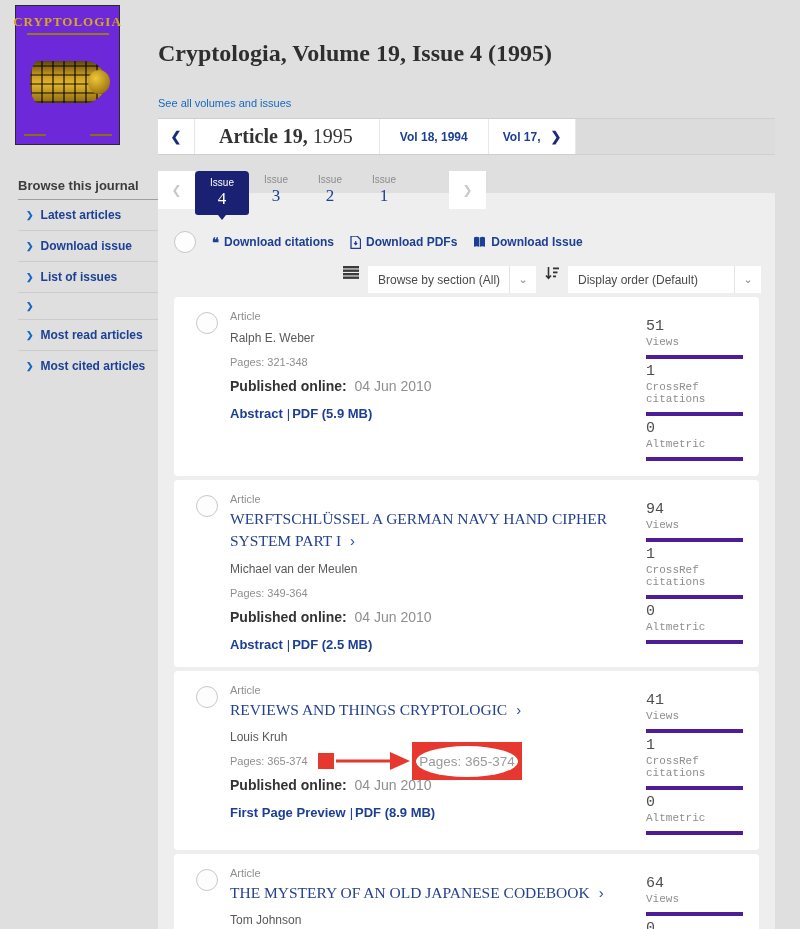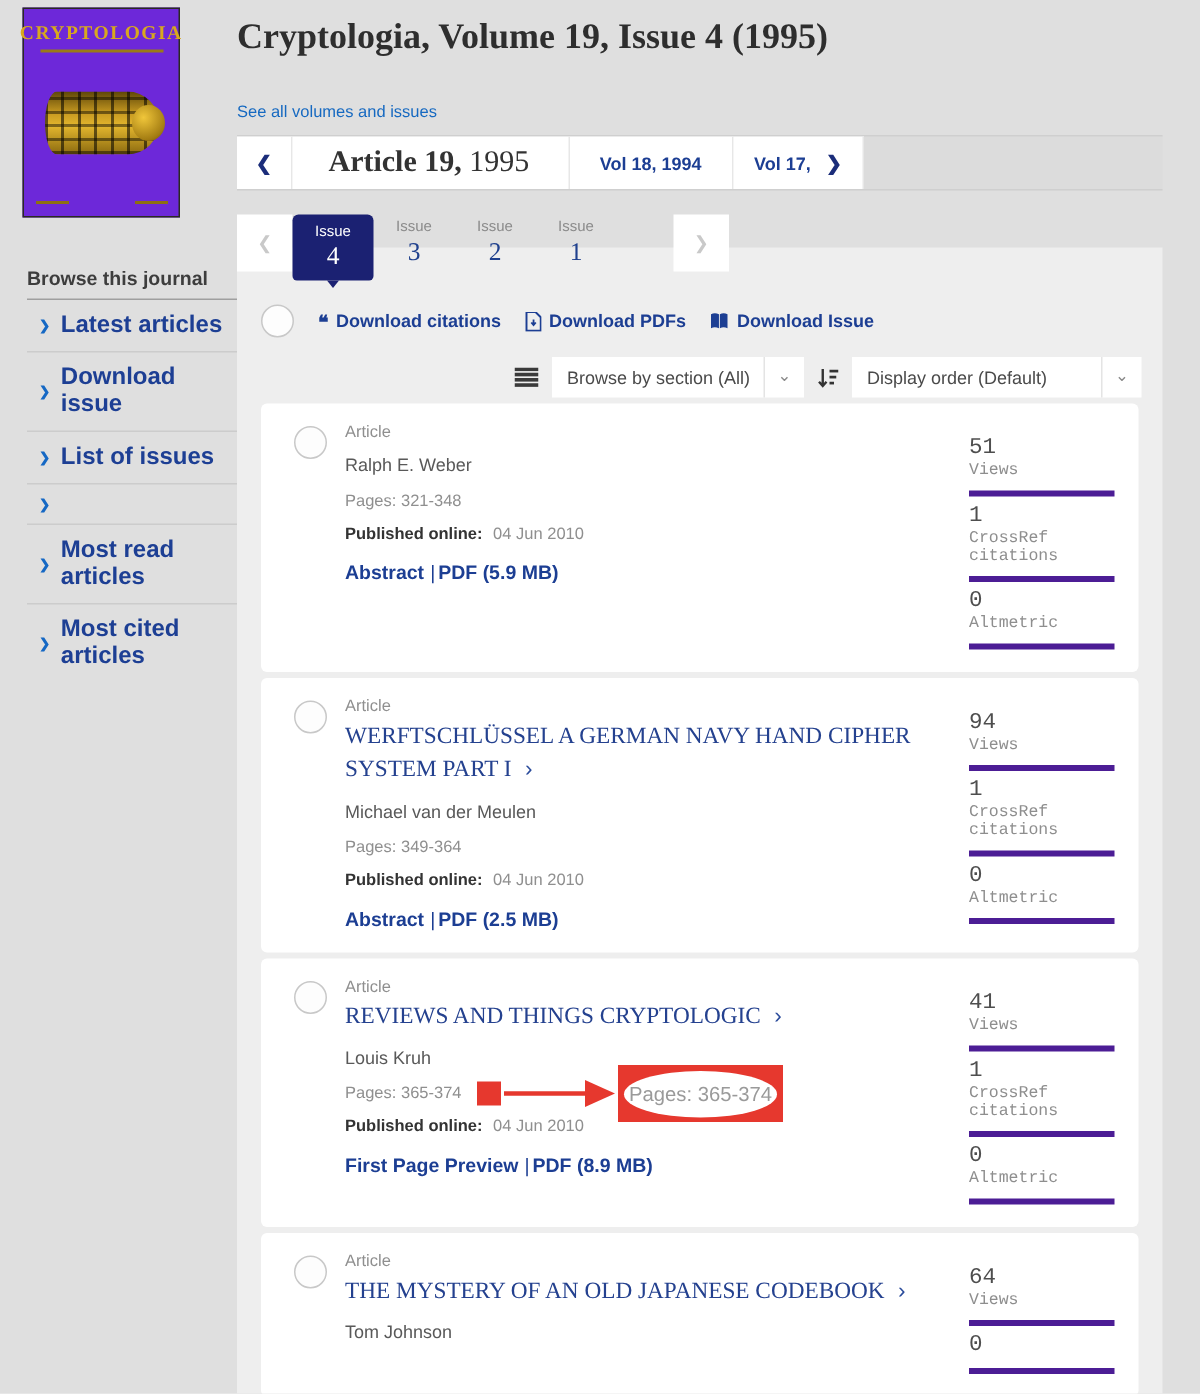--- a/index.html
+++ b/index.html
@@ -30,21 +30,21 @@
       linear-gradient(180deg,#5e4709 0%, #c99b21 35%, #e3b62e 55%, #8a690f 100%);
   }
   .cover-cyl-cap {
     position:absolute; right:-4px; top:9px; width:22px; height:24px; border-radius:50%;
     background:radial-gradient(circle at 35% 35%, #f0c63a, #a37c12 70%, #5e4709);
   }
   .cover-footline { margin-top:auto; margin-bottom:8px; width:88px; display:flex; justify-content:space-between; }
   .cover-footline span { width:22px; height:2px; background:#8d6f12; display:block; }
 
   
-  .header-area { margin-left:158px; padding-top:12px; }
+  .header-area { margin-left:158px; padding-top:12px;margin-top:28px; }
   .page-title {
     font-family:"Liberation Serif", serif; font-weight:bold;
     font-size:24px; color:#2e2e2e;
   }
   .see-all { display:inline-block; margin-top:30px; font-size:11px; color:#1669c1; text-decoration:none; cursor:pointer; }
 
   
   .vol-bar {
     margin-left:158px; margin-top:7px; width:617px; height:37px;
     background:#dcdcdc; border-top:1px solid #cfcfcf; border-bottom:1px solid #cfcfcf;
@@ -85,21 +85,21 @@
     margin-top:-18px; padding-top:38px; min-height:733px;
   }
   
   .toolbar-row1 { display:flex; align-items:center; padding:0 16px; gap:16px; }
   .circle-check {
     width:22px; height:22px; border-radius:50%; background:#fdfdfd; border:1px solid #c8c8c8; cursor:pointer; flex:none;
   }
   .dl-link { display:flex; align-items:center; gap:5px; color:#1c3e93; font-size:12px; font-weight:bold; cursor:pointer; }
   .dl-ico { font-size:13px; line-height:1; color:#1c3e93; }
   .dl-ico svg { display:block; }
-  .toolbar-row2 { display:flex; align-items:center; justify-content:flex-end; gap:9px; margin-top:13px; padding-right:14px; }
+  .toolbar-row2 { display:flex; justify-content:flex-end; gap:9px; margin-top:13px; padding-right:14px; }
   .tool-ico svg { display:block; }
   .fake-select {
     width:168px; height:27px; background:#fff; display:flex; align-items:center; cursor:pointer;
   }
   .fake-select .sel-label { flex:1; font-size:12px; color:#4a4a4a; padding-left:10px; white-space:nowrap; overflow:hidden; }
   .fake-select .sel-chev { width:27px; text-align:center; color:#8a8a8a; font-size:11px; border-left:1px solid #e4e4e4; line-height:27px; }
   .fake-select.order { width:193px; }
 
   
   .card {
@@ -111,21 +111,21 @@
   .card-body { flex:1; }
   .art-type { font-size:11px; color:#8f8f8f; }
   .art-title {
     font-family:"Liberation Serif", serif; font-size:15.5px; color:#24418f;
     line-height:1.45; margin-top:3px; max-width:430px; cursor:pointer;
   }
   .art-title .title-chev { font-size:15px; color:#2a4b9b; margin-left:9px; font-family:"Liberation Sans",sans-serif; }
   .art-author { font-size:12px; color:#595959; margin-top:9px; }
   .pages-row { position:relative; margin-top:9px; height:16px; display:flex; align-items:center; }
   .art-pages { font-size:11px; color:#8f8f8f; }
-  .pub-row { margin-top:8px; font-size:11px; }
+  .pub-row { margin-top:8px; font-size:14px; }
   .pub-label { font-weight:bold; color:#333; }
   .pub-date { color:#8f8f8f; margin-left:4px; }
   .links-row { margin-top:12px; font-size:13px; font-weight:bold; color:#1c3e93; }
   .links-row .sep { font-weight:normal; color:#1c3e93; margin:0 2px 0 4px; }
   .art-link { cursor:pointer; }
 
   
   .annot { position:absolute; left:88px; top:50%; transform:translateY(-50%); display:flex; align-items:center; z-index:5; }
   .annot-square { width:16px; height:16px; background:#e6382e; flex:none; }
   .annot-arrow { margin-left:2px; flex:none; }
@@ -149,21 +149,21 @@
   .sidebar { position:absolute; left:18px; top:178px; width:140px; }
   .sidebar-heading {
     font-size:13px; color:#3d3d3d; font-weight:bold; padding-bottom:6px; border-bottom:1px solid #9f9f9f;
   }
   .sidebar-item {
     display:flex; align-items:center; gap:7px; padding:8px 0 8px 8px; border-bottom:1px solid #cccccc;
     cursor:pointer;
   }
   .sidebar-item:last-child { border-bottom:none; }
   .sb-chev { color:#1568c4; font-size:9px; font-weight:bold; }
-  .sb-label { color:#1d3f94; font-size:16px; font-weight:bold; }
+  .sb-label { color:#1d3f94; font-size:12px; font-weight:bold; }
 </style>
 </head>
 <body>
 
 <div class="cover">
   <div class="cover-title">CRYPTOLOGIA</div>
   <div class="cover-subline"></div>
   <div class="cover-cyl">
     <div class="cover-cyl-cap"></div>
   </div>

